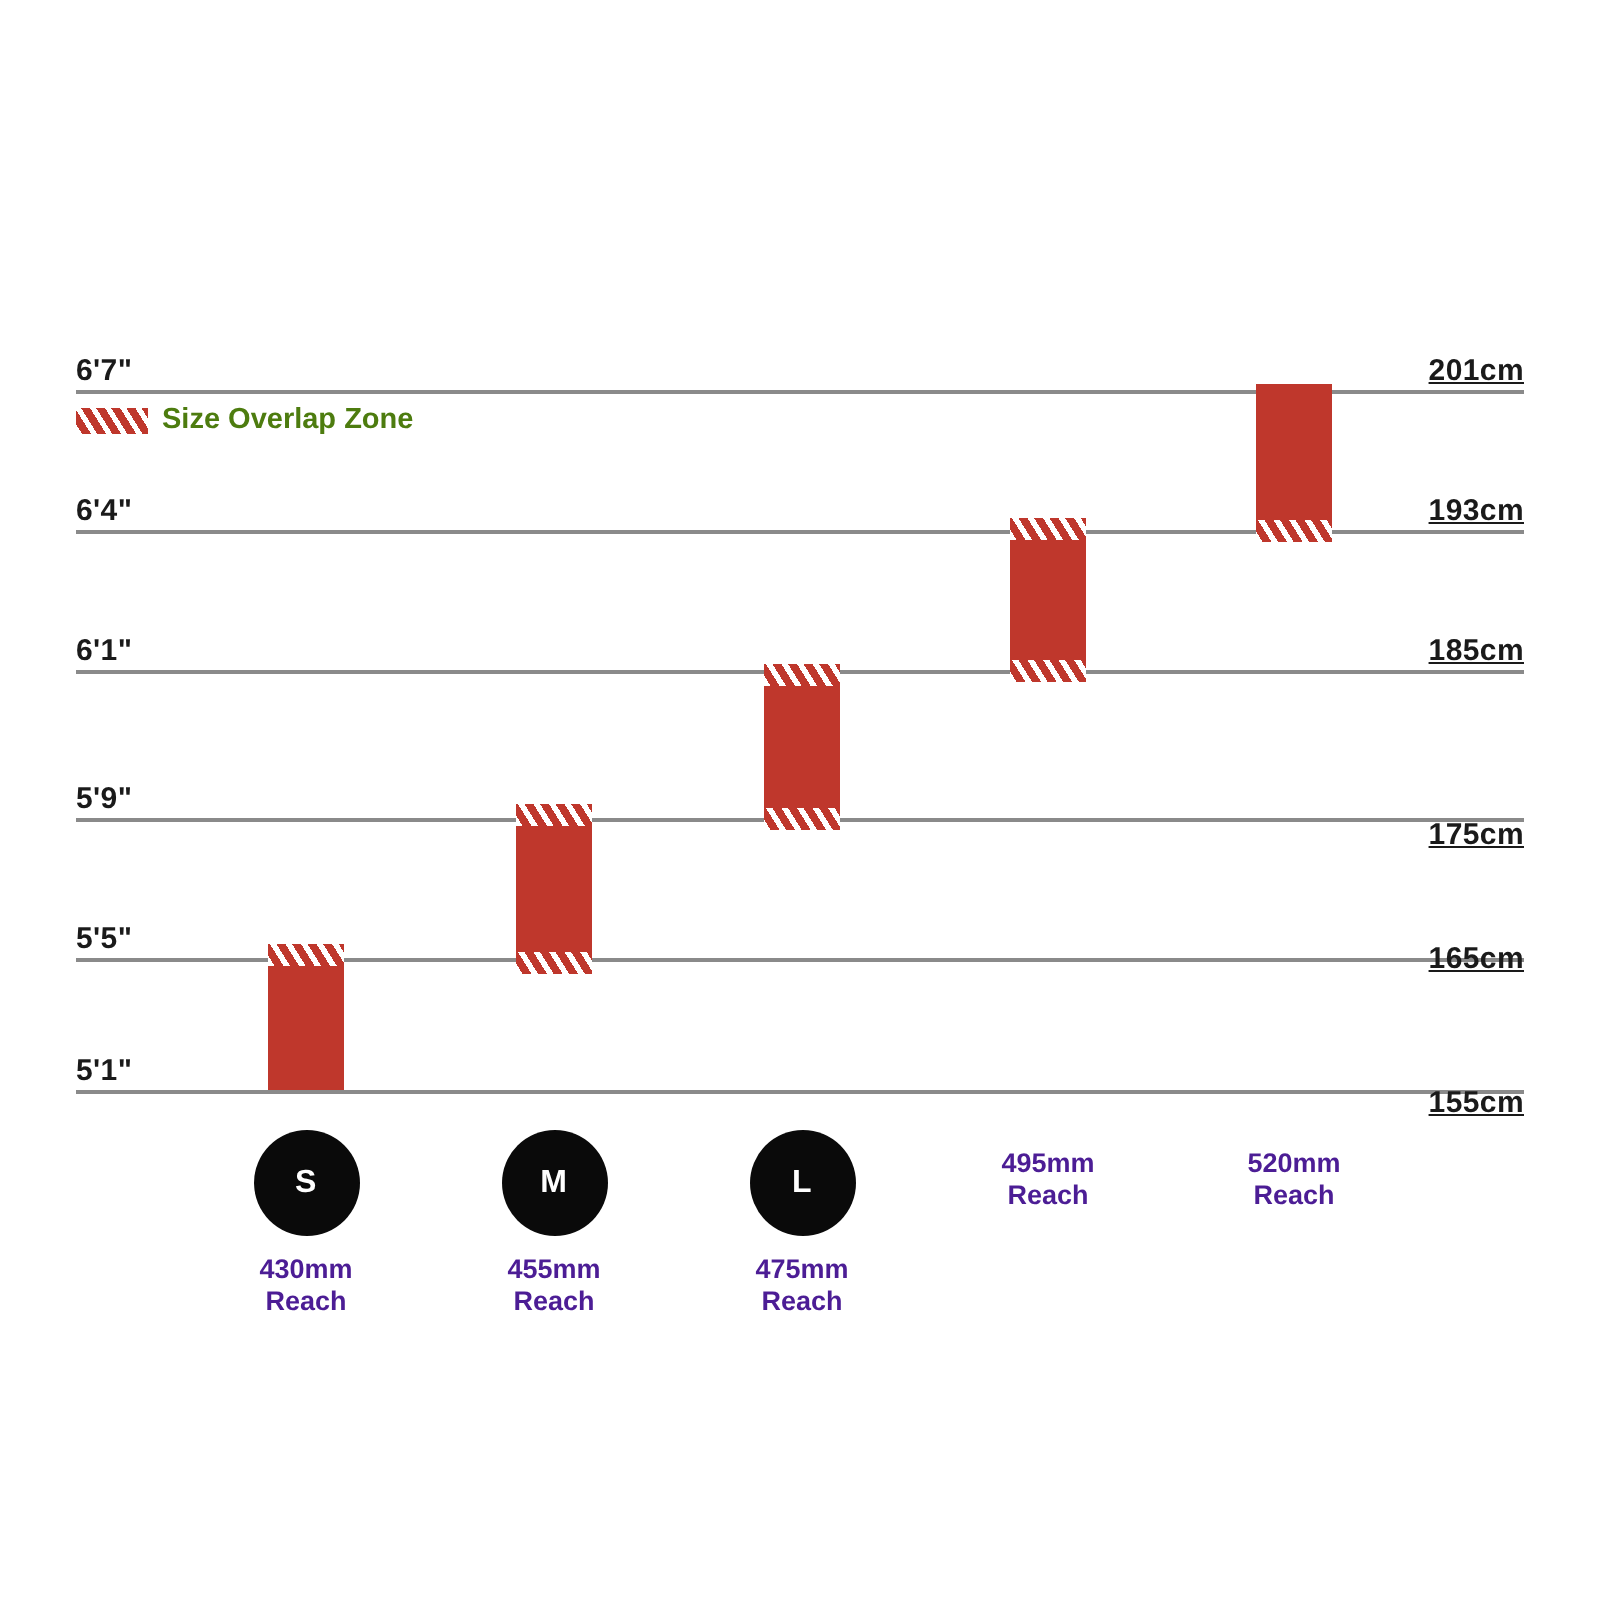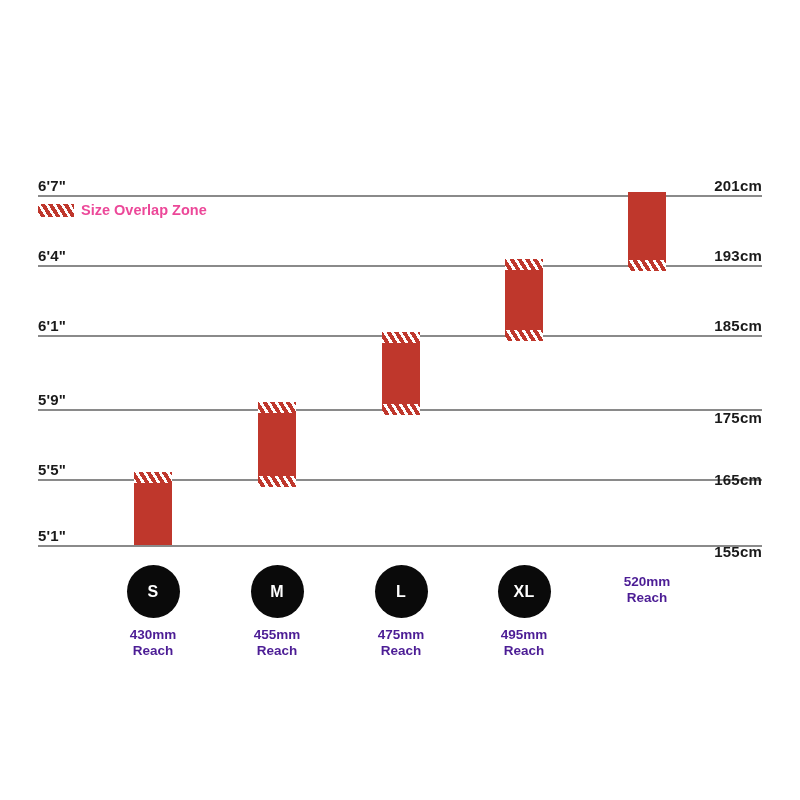--- a/index.html
+++ b/index.html
@@ -24,21 +24,21 @@
   .axis-label{
     position:absolute;
     font-size:15px;
     font-weight:700;
     color:#1a1a1a;
     letter-spacing:.2px;
     white-space:nowrap;
     line-height:1;
   }
   .axis-label.left{left:38px;}
-  .axis-label.right{right:38px;text-align:left;}
+  .axis-label.right{right:38px;text-align:left;text-decoration:underline;}
 
   
   #legend{
     position:absolute;
     left:38px;
     top:202px;
     display:flex;
     align-items:center;
     gap:7px;
     height:16px;
@@ -48,21 +48,21 @@
     background:
       repeating-linear-gradient(
         58deg,
         #ffffff 0px, #ffffff 2.6px,
         #bf372c 2.6px, #bf372c 6.4px
       );
   }
   #legend .legend-text{
     font-size:14.5px;
     font-weight:700;
-    color:#ec4899;
+    color:#4d7c0f;
     line-height:1;
     white-space:nowrap;
   }
 
   
   .bar{
     position:absolute;
     width:38px;
     background:#bf372c;
   }
@@ -171,21 +171,20 @@
     <div class="size-circle">M</div>
     <div class="reach"><span>455mm</span><br><span>Reach</span></div>
   </div>
 
   <div class="size-col" style="left:341px;top:565px;">
     <div class="size-circle">L</div>
     <div class="reach"><span>475mm</span><br><span>Reach</span></div>
   </div>
 
   <div class="size-col" style="left:464px;top:565px;">
-    <div class="size-circle">XL</div>
     <div class="reach"><span>495mm</span><br><span>Reach</span></div>
   </div>
 
   <div class="size-col" style="left:587px;top:565px;">
     <div class="reach"><span>520mm</span><br><span>Reach</span></div>
   </div>
 
 </div>
 
 </body></html>

